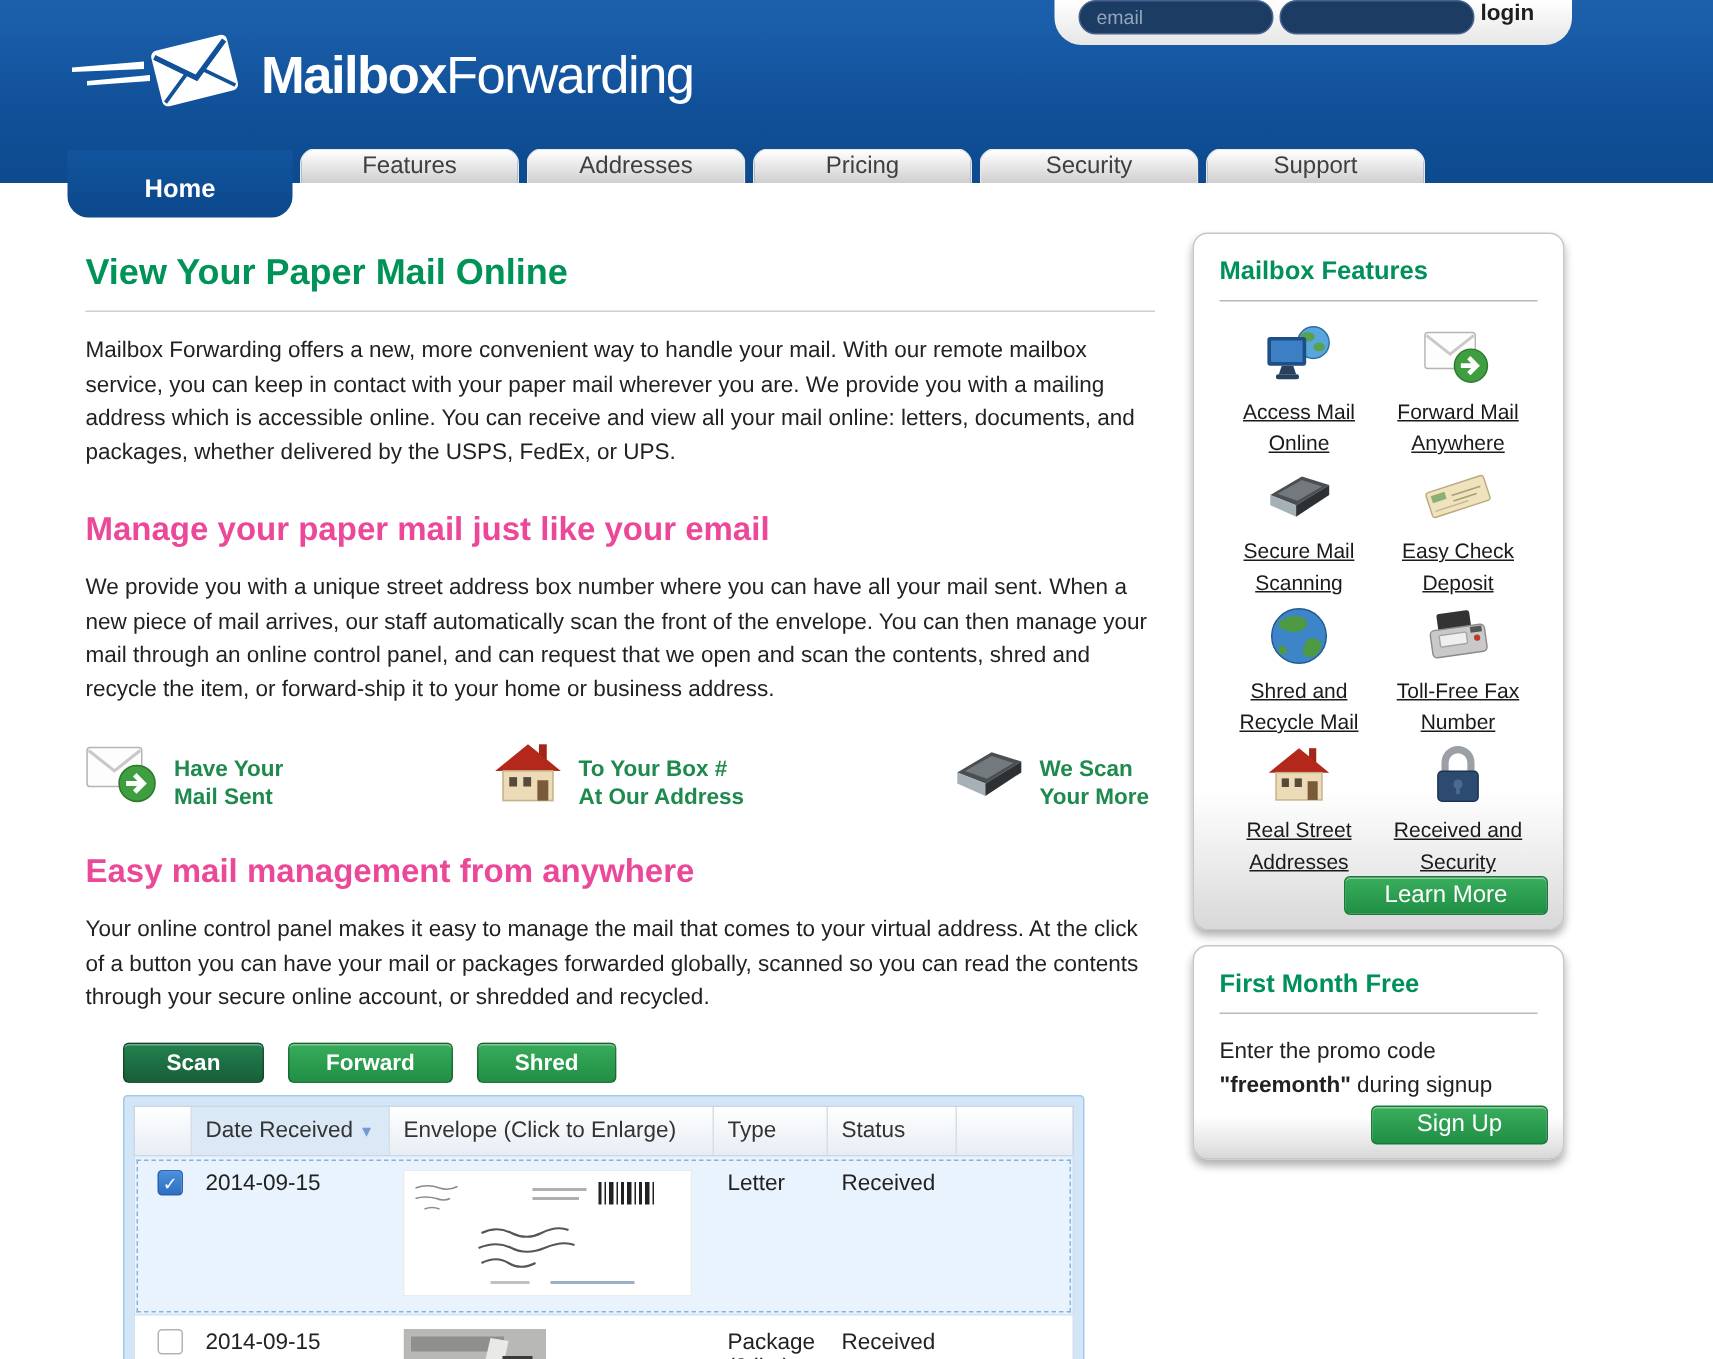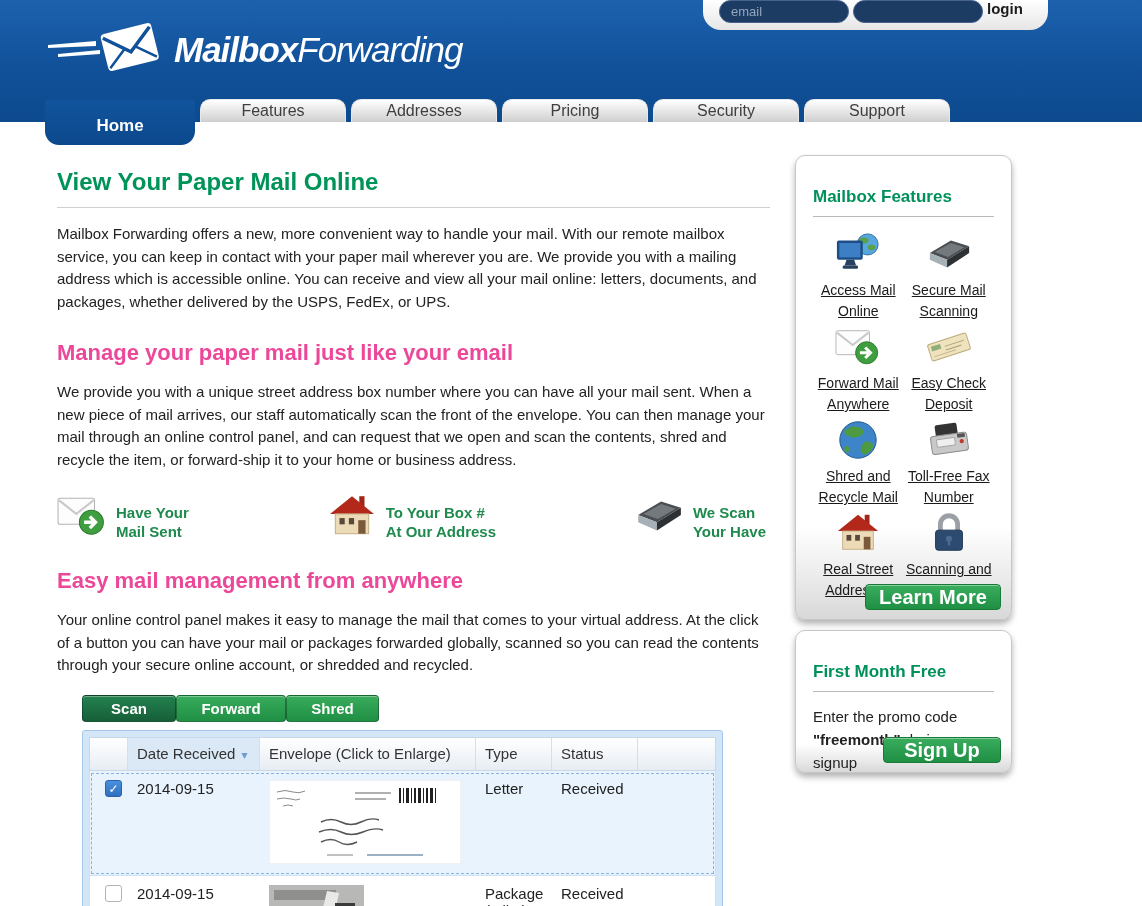--- a/index.html
+++ b/index.html
@@ -3,21 +3,21 @@
 <meta charset="utf-8">
 <style>
   * { margin:0; padding:0; box-sizing:border-box; }
   html,body { width:1142px; height:906px; overflow:hidden; background:#fff;
     font-family:"Liberation Sans", sans-serif; }
 
   
   .header { position:absolute; left:0; top:0; width:1142px; height:122px;
     background:linear-gradient(to bottom,#1d61ad 0%,#11519a 55%,#0d4a8e 100%); }
   .logo { position:absolute; left:48px; top:16px; display:flex; align-items:center; cursor:pointer; }
-  .logo-text { font-style:italic; color:#fff; font-size:35px; letter-spacing:-1px; margin-left:6px; }
+  .logo-text { color:#fff; font-size:35px; letter-spacing:-1px; margin-left:6px; }
   .logo-text .b { font-weight:bold; }
   .login-box { position:absolute; left:703px; top:0; width:345px; height:30px;
     background:linear-gradient(#ffffff,#e6e6e6); border-radius:0 0 18px 18px;
     display:flex; align-items:flex-start; gap:4px; padding:0 16px; }
   .pill-input { width:130px; height:23px; border-radius:12px; background:#1d3c64;
     border:1px solid #46618c; color:#cfd9e8; font-size:13px; padding:0 11px; outline:none; }
   .pill-input::placeholder { color:#93a5bd; }
   .login-btn { font-weight:bold; font-size:15px; color:#1d1d1d; background:none; border:none; cursor:pointer; }
 
   
@@ -35,21 +35,21 @@
   h1.page-title { margin-top:28px; font-size:24px; color:#009358; }
   .rule { border:none; border-top:1px solid #cfcfcf; margin:11px 0 0 0; }
   p.body-text { margin-top:15px; font-size:15px; line-height:1.5; color:#222; }
   h2.sec { margin-top:27px; font-size:22px; color:#ec4899; }
 
   .steps { display:flex; justify-content:space-between; margin-top:20px; padding-right:4px; }
   .step { display:flex; align-items:center; gap:9px; }
   .step-label { color:#1f8a4d; font-weight:bold; font-size:15px; line-height:19px;margin-top:11px; }
   .icon-48 svg { width:50px; height:50px; display:block; }
 
-  .actions { margin:18px 0 0 25px; display:flex; gap:0; }
+  .actions { margin:18px 0 0 25px; display:flex; gap:16px; }
   .act-btn { height:27px; border-radius:4px; color:#fff; font-weight:bold; font-size:15px;
     border:1px solid rgba(0,0,0,0.3); box-shadow:inset 0 1px 0 rgba(255,255,255,0.35);
     cursor:pointer; font-family:"Liberation Sans",sans-serif; }
   .act-dark { width:94px; background:linear-gradient(#23824f,#175e38); }
   .act-lite { background:linear-gradient(#39ac5c,#1f8f44); }
   .w110 { width:110px; } .w93 { width:93px; }
 
   
   .mail-table { margin:8px 0 0 25px; width:641px; background:#d2e6f7;
     border:1px solid #a5c8ea; border-radius:3px; padding:6px; }
@@ -63,37 +63,37 @@
   .trow { border:1px solid #cfe0f0; border-top:none; background:#fff; }
   .trow.sel { background:#e8f3fd; outline:1px dashed #8ab2de; outline-offset:-3px; }
   .trow .tc { padding:9px 0 8px 9px; font-size:15px; color:#222; }
   .cb { width:17px; height:17px; border-radius:3px; margin-left:6px; cursor:pointer;
     text-align:center; line-height:16px; font-size:12px; color:#fff; }
   .cb:empty { background:#fff; border:1px solid #b3b3b3; }
   .cb:not(:empty) { background:linear-gradient(#4a90dd,#2f6fc0); border:1px solid #2a62ad; }
   .scan-img { cursor:pointer; display:block; }
 
   
-  .side-box { position:absolute; left:795px; width:217px; border:1px solid #c6c6c6;
+  .side-box { position:absolute; left:795px; width:248px; border:1px solid #c6c6c6;
     border-radius:10px; box-shadow:0 4px 6px rgba(0,0,0,0.3);
     background:linear-gradient(to bottom,#ffffff 0%,#ffffff 80%,#e9e9e9 92%,#d8d8d8 100%);
-    padding:31px 17px 0; }
+    padding:15px 17px 0; }
   .box-features { top:155px; height:465px; }
   .box-promo { top:630px; height:143px; }
   .side-title { color:#00915a; font-size:17px; font-weight:bold; }
   .side-rule { border:none; border-top:1px solid #b9b9b9; margin:9px 0 0 0; }
   .feat-grid { display:grid; grid-template-columns:1fr 1fr; margin-top:8px; }
   .feat { display:flex; flex-direction:column; align-items:center; height:93px;
     padding-top:6px; cursor:pointer; }
   .ficon svg { width:46px; height:46px; display:block; }
   .flink { color:#1a1a1a; font-size:14px; line-height:21px; text-align:center;
     text-decoration:underline; margin-top:3px; }
   .green-btn { position:absolute; right:10px; bottom:9px; height:26px; border-radius:4px;
     background:linear-gradient(#3aad5d,#1f8f44); border:1px solid #177a36; color:#fff;
-    font-weight:bold; font-size:20px; cursor:pointer; box-shadow:inset 0 1px 0 rgba(255,255,255,0.4);
+    font-weight:normal; font-size:16px; cursor:pointer; box-shadow:inset 0 1px 0 rgba(255,255,255,0.4);
     font-family:"Liberation Sans",sans-serif; }
   .lm { width:136px; } .su { width:118px; }
   .promo-line { margin-top:13px; font-size:15px; color:#222; line-height:23px; }
   .promo-bold { font-weight:bold; }
 </style>
 </head>
 <body>
 
 <div class="header">
   <div class="logo">
@@ -167,21 +167,21 @@
       <span class="icon-48">
         <svg viewBox="0 0 48 48">
           <path d="M4 23 L26 10 L45 16 L22 30 Z" fill="#4a4f53"></path>
           <path d="M9 22 L26 12.5 L40 17 L23 27 Z" fill="#74797d"></path>
           <path d="M4 23 L22 30 L22 38 L4 30 Z" fill="#a6b0b7"></path>
           <path d="M22 30 L45 16 L45 23 L22 38 Z" fill="#2d3134"></path>
         </svg>
       </span>
       <span class="step-label">
           <span style="display:block">We Scan</span>
-          <span style="display:block">Your Have</span>
+          <span style="display:block">Your More</span>
         </span>
     </div>
   </div>
 
   <h2 class="sec">Easy mail management from anywhere</h2>
   <p class="body-text">Your online control panel makes it easy to manage the mail that comes to your virtual address. At the click of a button you can have your mail or packages forwarded globally, scanned so you can read the contents through your secure online account, or shredded and recycled.</p>
 
   <div class="actions">
     <button class="act-btn act-dark">Scan</button>
     <button class="act-btn act-lite w110">Forward</button>
@@ -284,44 +284,44 @@
       </span>
       <span class="flink">
           <span style="display:block">Access Mail</span>
           <span style="display:block">Online</span>
         </span>
     </div>
 
     <div class="feat">
       <span class="ficon">
         <svg viewBox="0 0 48 48">
+          <rect x="1" y="7" width="35" height="25" rx="2" fill="#fdfdfd" stroke="#b5b5b5"></rect>
+          <path d="M2 9 L18.5 22 L35 9" fill="none" stroke="#c9c9c9" stroke-width="2"></path>
+          <circle cx="33" cy="30" r="11.5" fill="#3f9e3f" stroke="#2c7a2c"></circle>
+          <path d="M26 30 h9 M31.5 24.5 L37 30 L31.5 35.5" stroke="#fff" stroke-width="3.2" fill="none"></path>
+        </svg>
+      </span>
+      <span class="flink">
+          <span style="display:block">Forward Mail</span>
+          <span style="display:block">Anywhere</span>
+        </span>
+    </div>
+
+    <div class="feat">
+      <span class="ficon">
+        <svg viewBox="0 0 48 48">
           <path d="M4 23 L26 10 L45 16 L22 30 Z" fill="#4a4f53"></path>
           <path d="M9 22 L26 12.5 L40 17 L23 27 Z" fill="#74797d"></path>
           <path d="M4 23 L22 30 L22 38 L4 30 Z" fill="#a6b0b7"></path>
           <path d="M22 30 L45 16 L45 23 L22 38 Z" fill="#2d3134"></path>
         </svg>
       </span>
       <span class="flink">
           <span style="display:block">Secure Mail</span>
           <span style="display:block">Scanning</span>
-        </span>
-    </div>
-
-    <div class="feat">
-      <span class="ficon">
-        <svg viewBox="0 0 48 48">
-          <rect x="1" y="7" width="35" height="25" rx="2" fill="#fdfdfd" stroke="#b5b5b5"></rect>
-          <path d="M2 9 L18.5 22 L35 9" fill="none" stroke="#c9c9c9" stroke-width="2"></path>
-          <circle cx="33" cy="30" r="11.5" fill="#3f9e3f" stroke="#2c7a2c"></circle>
-          <path d="M26 30 h9 M31.5 24.5 L37 30 L31.5 35.5" stroke="#fff" stroke-width="3.2" fill="none"></path>
-        </svg>
-      </span>
-      <span class="flink">
-          <span style="display:block">Forward Mail</span>
-          <span style="display:block">Anywhere</span>
         </span>
     </div>
 
     <div class="feat">
       <span class="ficon">
         <svg viewBox="0 0 48 48">
           <g transform="rotate(-18 24 24)">
             <rect x="3" y="15" width="42" height="18" rx="2" fill="#efe3bd" stroke="#b9a97b"></rect>
             <rect x="6" y="18" width="10" height="5" fill="#8fae77"></rect>
             <line x1="20" y1="22" x2="41" y2="22" stroke="#a99d76"></line>
@@ -389,21 +389,21 @@
     <div class="feat">
       <span class="ficon">
         <svg viewBox="0 0 48 48">
           <path d="M15 22 v-7 a9 9 0 0 1 18 0 v7" fill="none" stroke="#9aa0a6" stroke-width="5"></path>
           <rect x="10" y="21" width="28" height="21" rx="3" fill="#2d4b70" stroke="#1b3350"></rect>
           <circle cx="24" cy="30" r="3.2" fill="#4a6a92"></circle>
           <rect x="22.7" y="31" width="2.6" height="6" fill="#4a6a92"></rect>
         </svg>
       </span>
       <span class="flink">
-          <span style="display:block">Scanning and</span>
+          <span style="display:block">Received and</span>
           <span style="display:block">Security</span>
         </span>
     </div>
   </div>
   <button class="green-btn lm">Learn More</button>
 </div>
 
 <div class="side-box box-promo">
   <div class="side-title">First Month Free</div>
   <hr class="side-rule">

